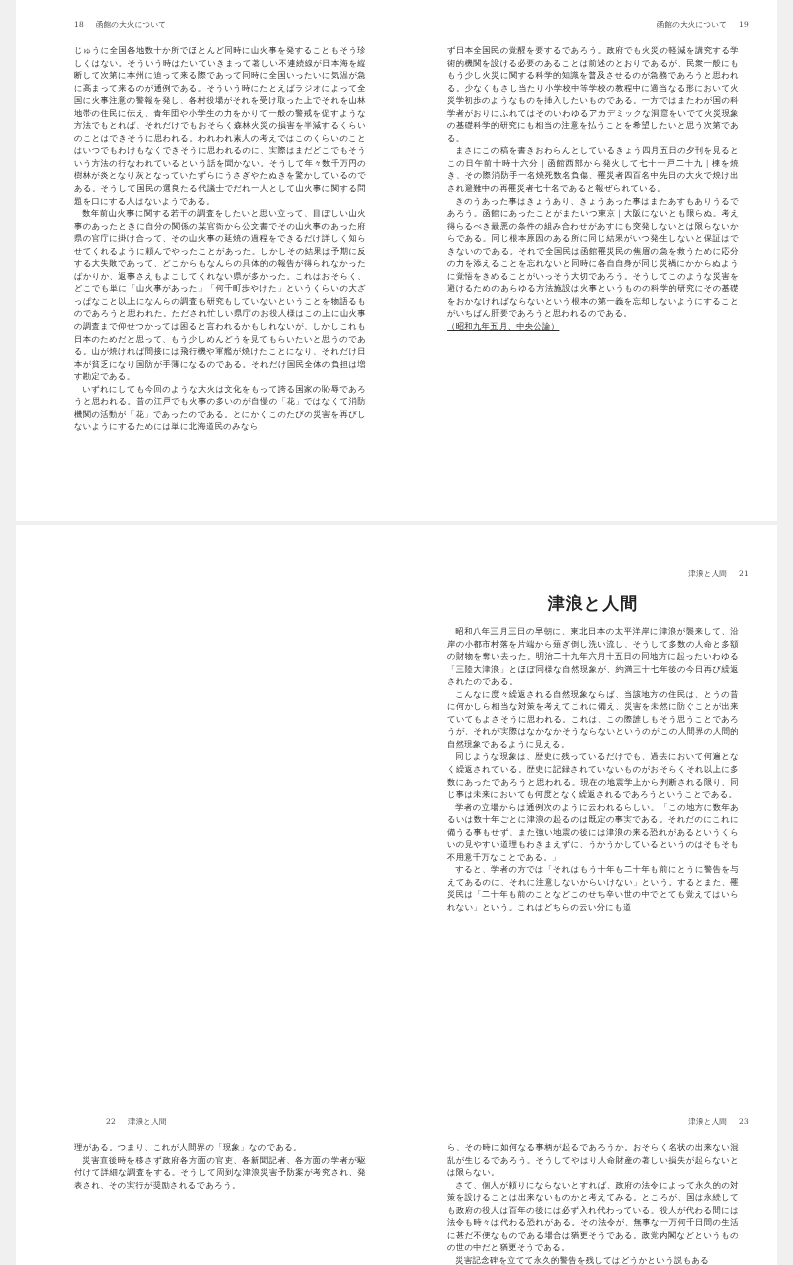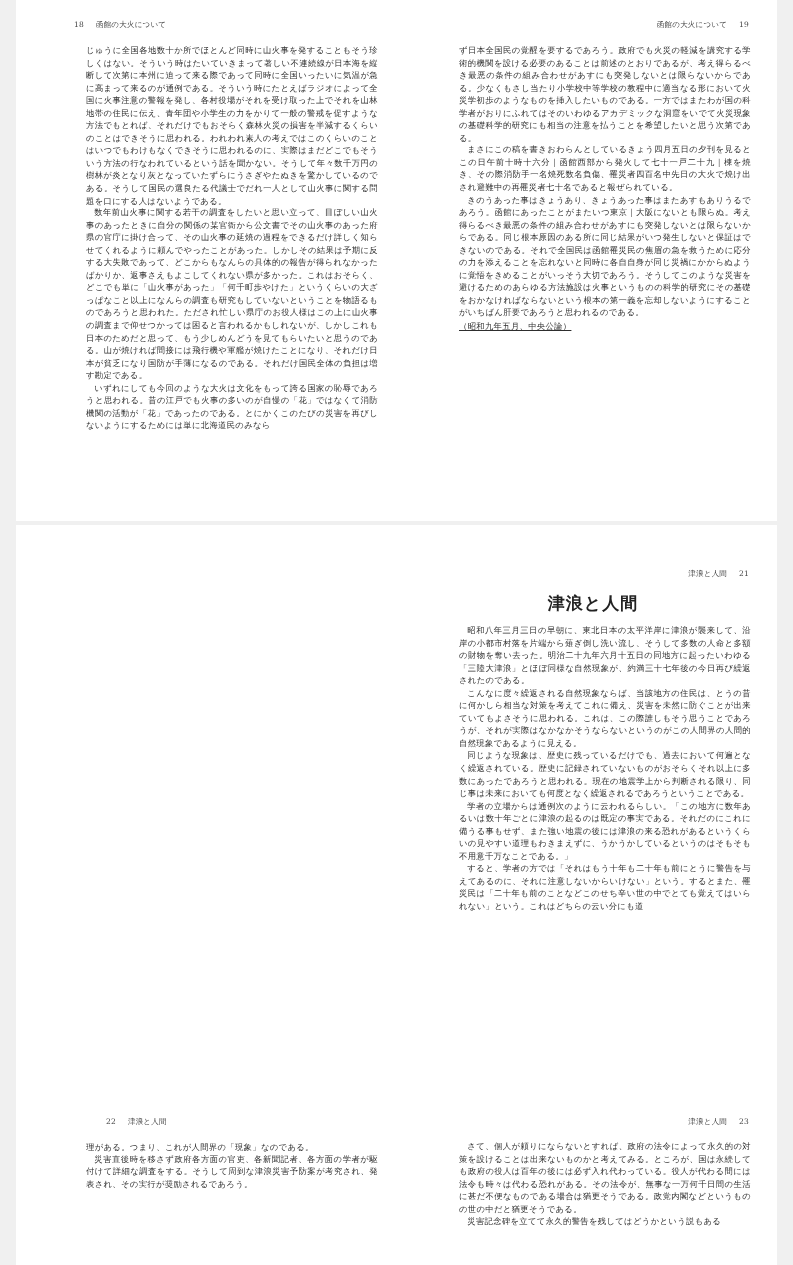--- a/index.html
+++ b/index.html
@@ -21,26 +21,26 @@
   .page.left { left: 58px; }
   .page.right { left: 431px; }
   .running-head {
     position: absolute; font-size: 7.5px; color: #444;
     white-space: nowrap; letter-spacing: 0.2px;
   }
   .running-head.lh { left: 0; }
   .running-head.rh { right: -12px; }
   .running-head .num { margin: 0 6px; }
   .body-text {
-    position: absolute; left: 12px; width: 292px;
+    position: absolute; left: 0; width: 292px;
     font-size: 8.3px; line-height: 12.55px; letter-spacing: 0.35px;
     color: #2e2e2e;
   }
   .body-text p { margin: 0; text-align: justify; }
-  .body-text p.indent { text-indent: 1em; font-family: Liberation Serif, serif; }
+  .body-text p.indent { text-indent: 1em; }
   .source { text-align: right; padding-right: 8px; text-decoration: underline; }
   .chapter-title {
     position: absolute; left: 0; width: 292px; text-align: center;
     font-size: 17px; font-weight: bold; letter-spacing: 1px; color: #222;
   }
 </style>
 </head>
 <body>
 
 <div class="spread" id="spread-1">
@@ -52,21 +52,21 @@
       <p>じゅうに全国各地数十か所でほとんど同時に山火事を発することもそう珍しくはない。そういう時はたいていきまって著しい不連続線が日本海を縦断して次第に本州に迫って来る際であって同時に全国いったいに気温が急に高まって来るのが通例である。そういう時にたとえばラジオによって全国に火事注意の警報を発し、各村役場がそれを受け取った上でそれを山林地帯の住民に伝え、青年団や小学生の力をかりて一般の警戒を促すような方法でもとれば、それだけでもおそらく森林火災の損害を半減するくらいのことはできそうに思われる。われわれ素人の考えではこのくらいのことはいつでもわけもなくできそうに思われるのに、実際はまだどこでもそういう方法の行なわれているという話を聞かない。そうして年々数千万円の樹林が炎となり灰となっていたずらにうさぎやたぬきを驚かしているのである。そうして国民の選良たる代議士でだれ一人として山火事に関する問題を口にする人はないようである。</p>
       <p class="indent">数年前山火事に関する若干の調査をしたいと思い立って、目ぼしい山火事のあったときに自分の関係の某官衙から公文書でその山火事のあった府県の官庁に掛け合って、その山火事の延焼の過程をできるだけ詳しく知らせてくれるように頼んでやったことがあった。しかしその結果は予期に反する大失敗であって、どこからもなんらの具体的の報告が得られなかったばかりか、返事さえもよこしてくれない県が多かった。これはおそらく、どこでも単に「山火事があった」「何千町歩やけた」というくらいの大ざっぱなこと以上になんらの調査も研究もしていないということを物語るものであろうと思われた。ただされ忙しい県庁のお役人様はこの上に山火事の調査まで仰せつかっては困ると言われるかもしれないが、しかしこれも日本のためだと思って、もう少しめんどうを見てもらいたいと思うのである。山が焼ければ間接には飛行機や軍艦が焼けたことになり、それだけ日本が貧乏になり国防が手薄になるのである。それだけ国民全体の負担は増す勘定である。</p>
       <p class="indent">いずれにしても今回のような大火は文化をもって誇る国家の恥辱であろうと思われる。昔の江戸でも火事の多いのが自慢の「花」ではなくて消防機関の活動が「花」であったのである。とにかくこのたびの災害を再びしないようにするためには単に北海道民のみなら</p>
     </div>
   </div>
   <div class="page right">
     <div class="running-head rh" style="top:20px;margin-left:36px;">
       <span>函館の大火について</span><span class="num"></span><span>19</span>
     </div>
     <div class="body-text" style="top:44px;">
-      <p>ず日本全国民の覚醒を要するであろう。政府でも火災の軽減を講究する学術的機関を設ける必要のあることは前述のとおりであるが、考え得らるべき最悪の条件の組み合わせがあすにも突発しないとは限らないからである。少なくもさし当たり小学校中等学校の教程中に適当なる形において火災学初歩のようなものを挿入したいものである。一方ではまたわが国の科学者がおりにふれてはそのいわゆるアカデミックな洞窟をいでて火災現象の基礎科学的研究にも相当の注意を払うことを希望したいと思う次第である。</p>
+      <p>ず日本全国民の覚醒を要するであろう。政府でも火災の軽減を講究する学術的機関を設ける必要のあることは前述のとおりであるが、民衆一般にももう少し火災に関する科学的知識を普及させるのが急務であろうと思われる。少なくもさし当たり小学校中等学校の教程中に適当なる形において火災学初歩のようなものを挿入したいものである。一方ではまたわが国の科学者がおりにふれてはそのいわゆるアカデミックな洞窟をいでて火災現象の基礎科学的研究にも相当の注意を払うことを希望したいと思う次第である。</p>
       <p class="indent">まさにこの稿を書きおわらんとしているきょう四月五日の夕刊を見るとこの日午前十時十六分｜函館西部から発火して七十一戸二十九｜棟を焼き、その際消防手一名焼死数名負傷、罹災者四百名中先日の大火で焼け出され避難中の再罹災者七十名であると報ぜられている。</p>
       <p class="indent">きのうあった事はきょうあり、きょうあった事はまたあすもありうるであろう。函館にあったことがまたいつ東京｜大阪にないとも限らぬ。考え得らるべき最悪の条件の組み合わせがあすにも突発しないとは限らないからである。同じ根本原因のある所に同じ結果がいつ発生しないと保証はできないのである。それで全国民は函館罹災民の焦眉の急を救うために応分の力を添えることを忘れないと同時に各自自身が同じ災禍にかからぬように覚悟をきめることがいっそう大切であろう。そうしてこのような災害を避けるためのあらゆる方法施設は火事というものの科学的研究にその基礎をおかなければならないという根本の第一義を忘却しないようにすることがいちばん肝要であろうと思われるのである。</p>
       <p class="source">（昭和九年五月、中央公論）</p>
     </div>
   </div>
 </div>
 
 <div class="spread" id="spread-2">
   <div class="page left"></div>
   <div class="page right">
@@ -92,17 +92,18 @@
     <div class="body-text" style="top:68px;">
       <p>理がある。つまり、これが人間界の「現象」なのである。</p>
       <p class="indent">災害直後時を移さず政府各方面の官吏、各新聞記者、各方面の学者が駆付けて詳細な調査をする。そうして周到な津浪災害予防案が考究され、発表され、その実行が奨励されるであろう。</p>
     </div>
   </div>
   <div class="page right">
     <div class="running-head rh" style="top:44px;">
       <span>津浪と人間</span><span class="num"></span><span>23</span>
     </div>
     <div class="body-text" style="top:68px;">
+      <p>ら、その時に如何なる事柄が起るであろうか。おそらく名状の出来ない混乱が生じるであろう。そうしてやはり人命財産の著しい損失が起らないとは限らない。</p>
       <p class="indent">さて、個人が頼りにならないとすれば、政府の法令によって永久的の対策を設けることは出来ないものかと考えてみる。ところが、国は永続しても政府の役人は百年の後には必ず入れ代わっている。役人が代わる間には法令も時々は代わる恐れがある。その法令が、無事な一万何千日間の生活に甚だ不便なものである場合は猶更そうである。政党内閣などというものの世の中だと猶更そうである。</p>
       <p class="indent">災害記念碑を立てて永久的警告を残してはどうかという説もある</p>
     </div>
   </div>
 </div>
 
 </body></html>

